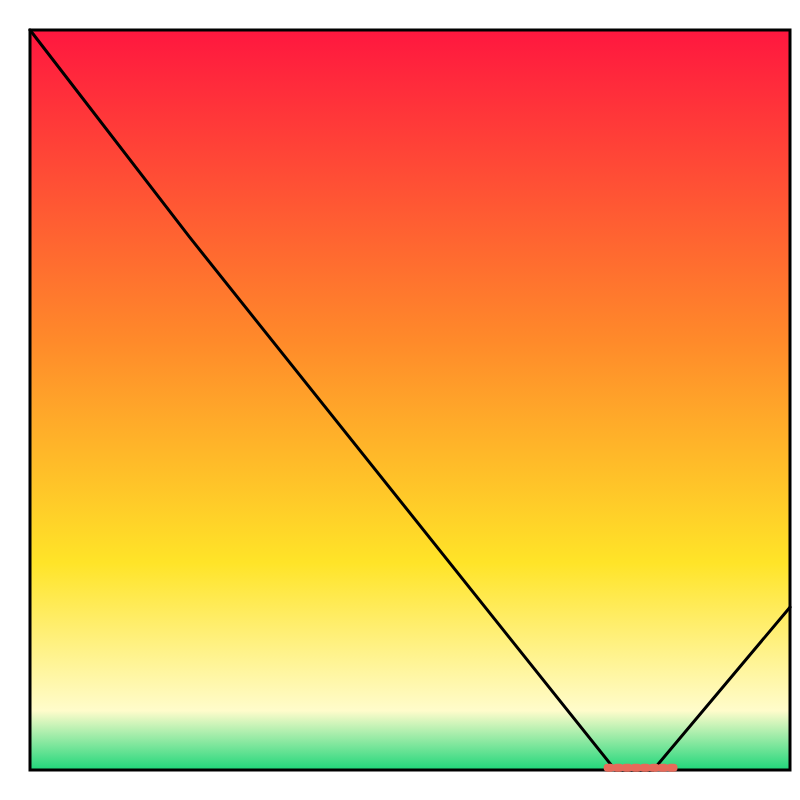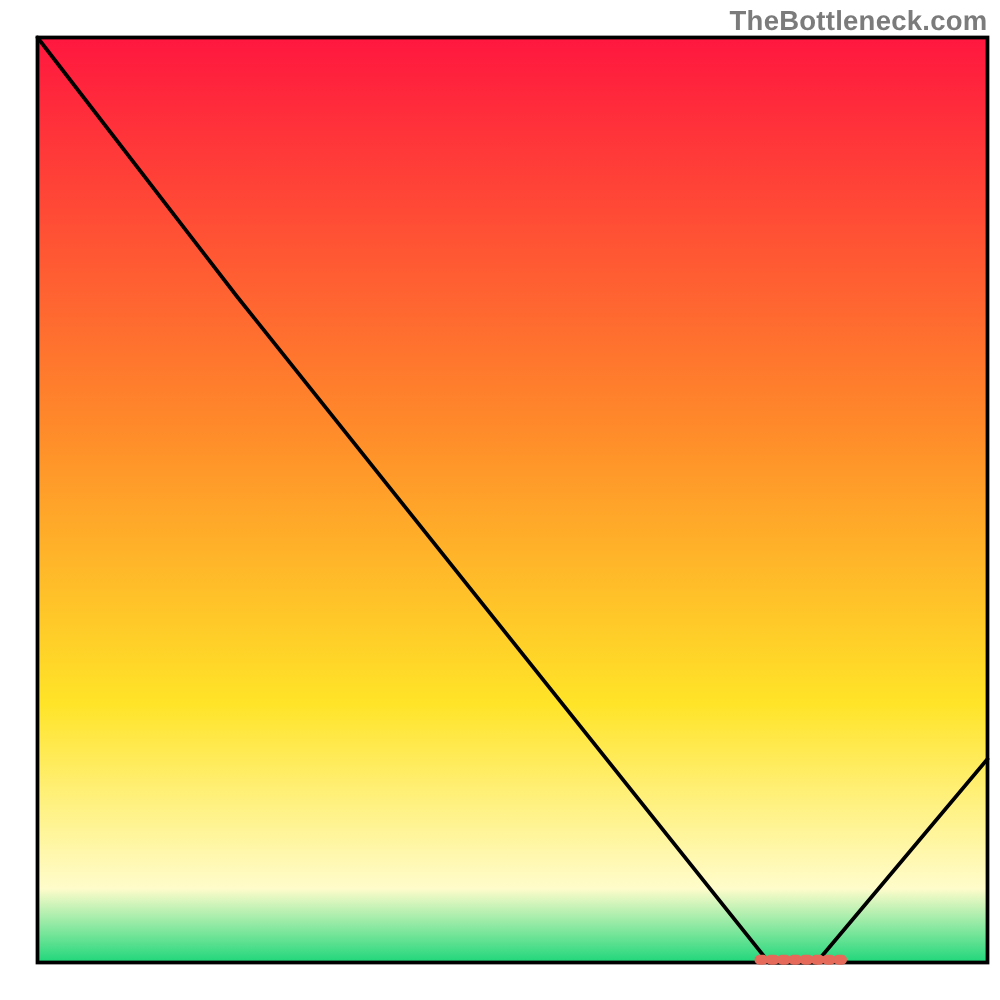--- a/index.html
+++ b/index.html
@@ -27,21 +27,20 @@
   svg.plot {
     position: absolute;
     top: 0;
     left: 0;
   }
 </style>
 </head>
 <body>
 <div class="container">
 
-  <div class="attribution">TheBottleneck.com</div>
 
   <svg class="plot" width="800" height="800" viewBox="0 0 800 800">
     <defs>
       <linearGradient id="bg-grad" x1="0" y1="0" x2="0" y2="1">
         <stop id="g0" offset="0%" stop-color="#ff173f"></stop>
         <stop id="g1" offset="42%" stop-color="#ff8a2a"></stop>
         <stop id="g2" offset="72%" stop-color="#ffe428"></stop>
         <stop id="g3" offset="92%" stop-color="#fffccb"></stop>
         <stop id="g4" offset="100%" stop-color="#1fd67a"></stop>
       </linearGradient>

